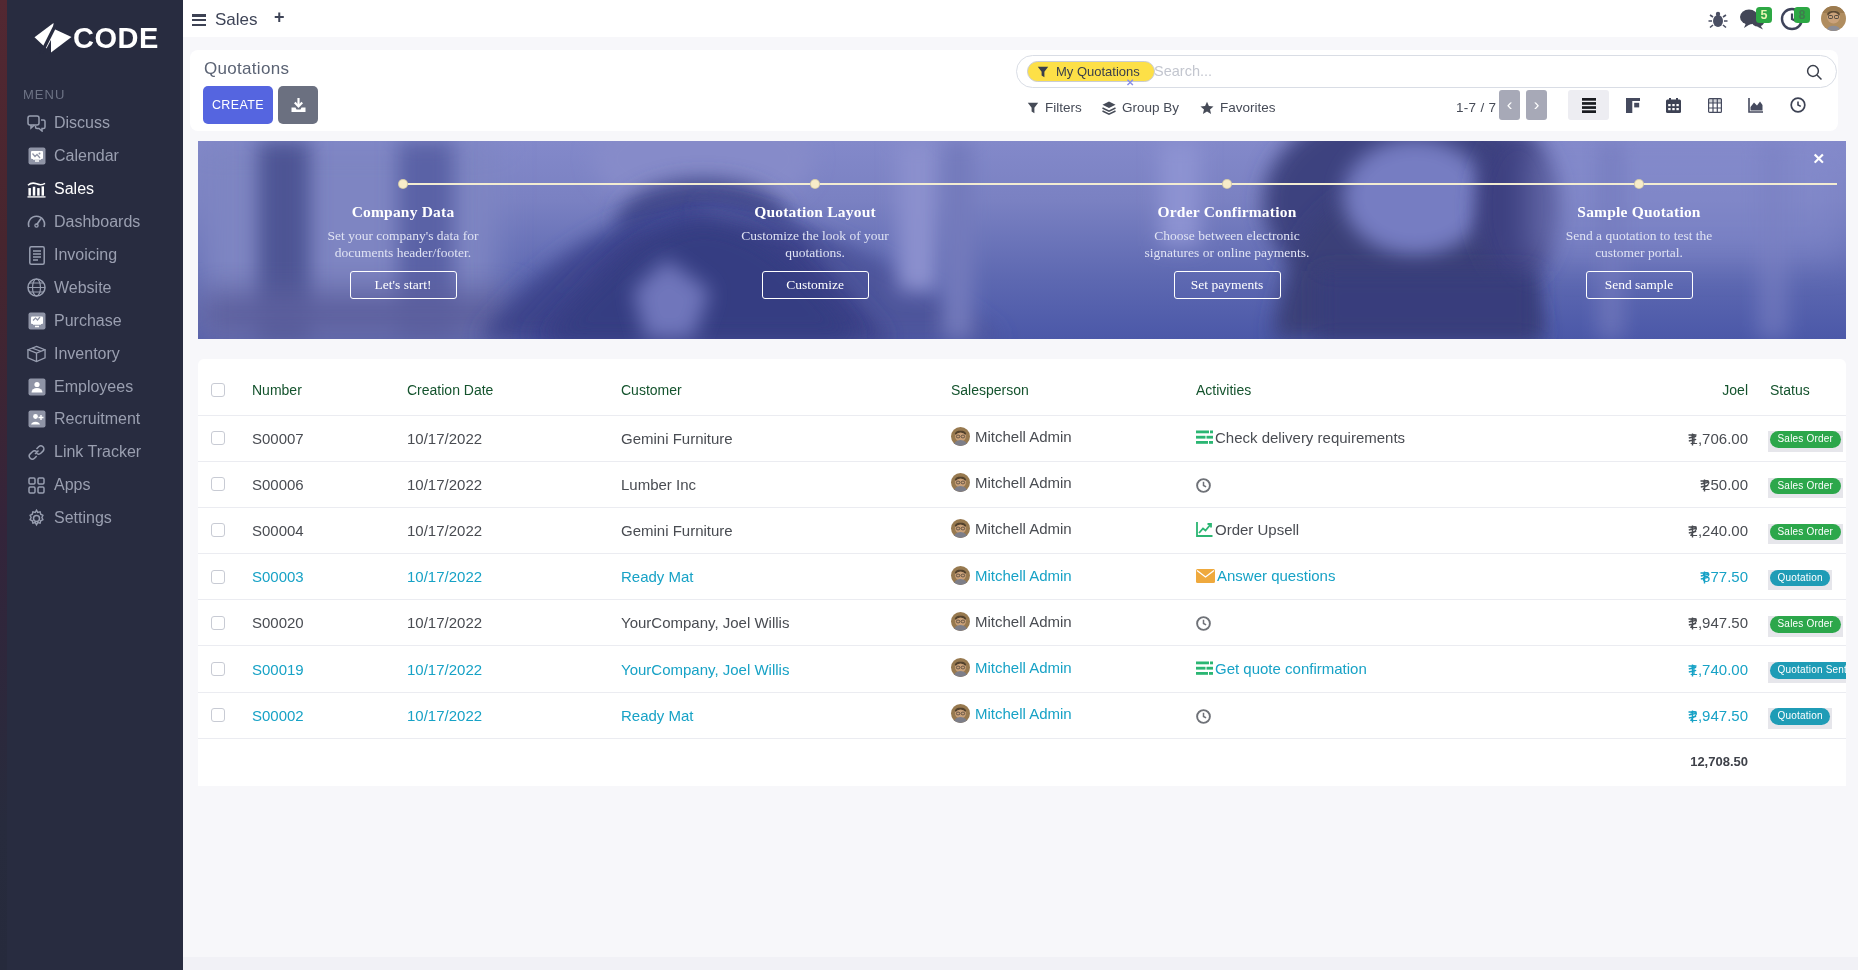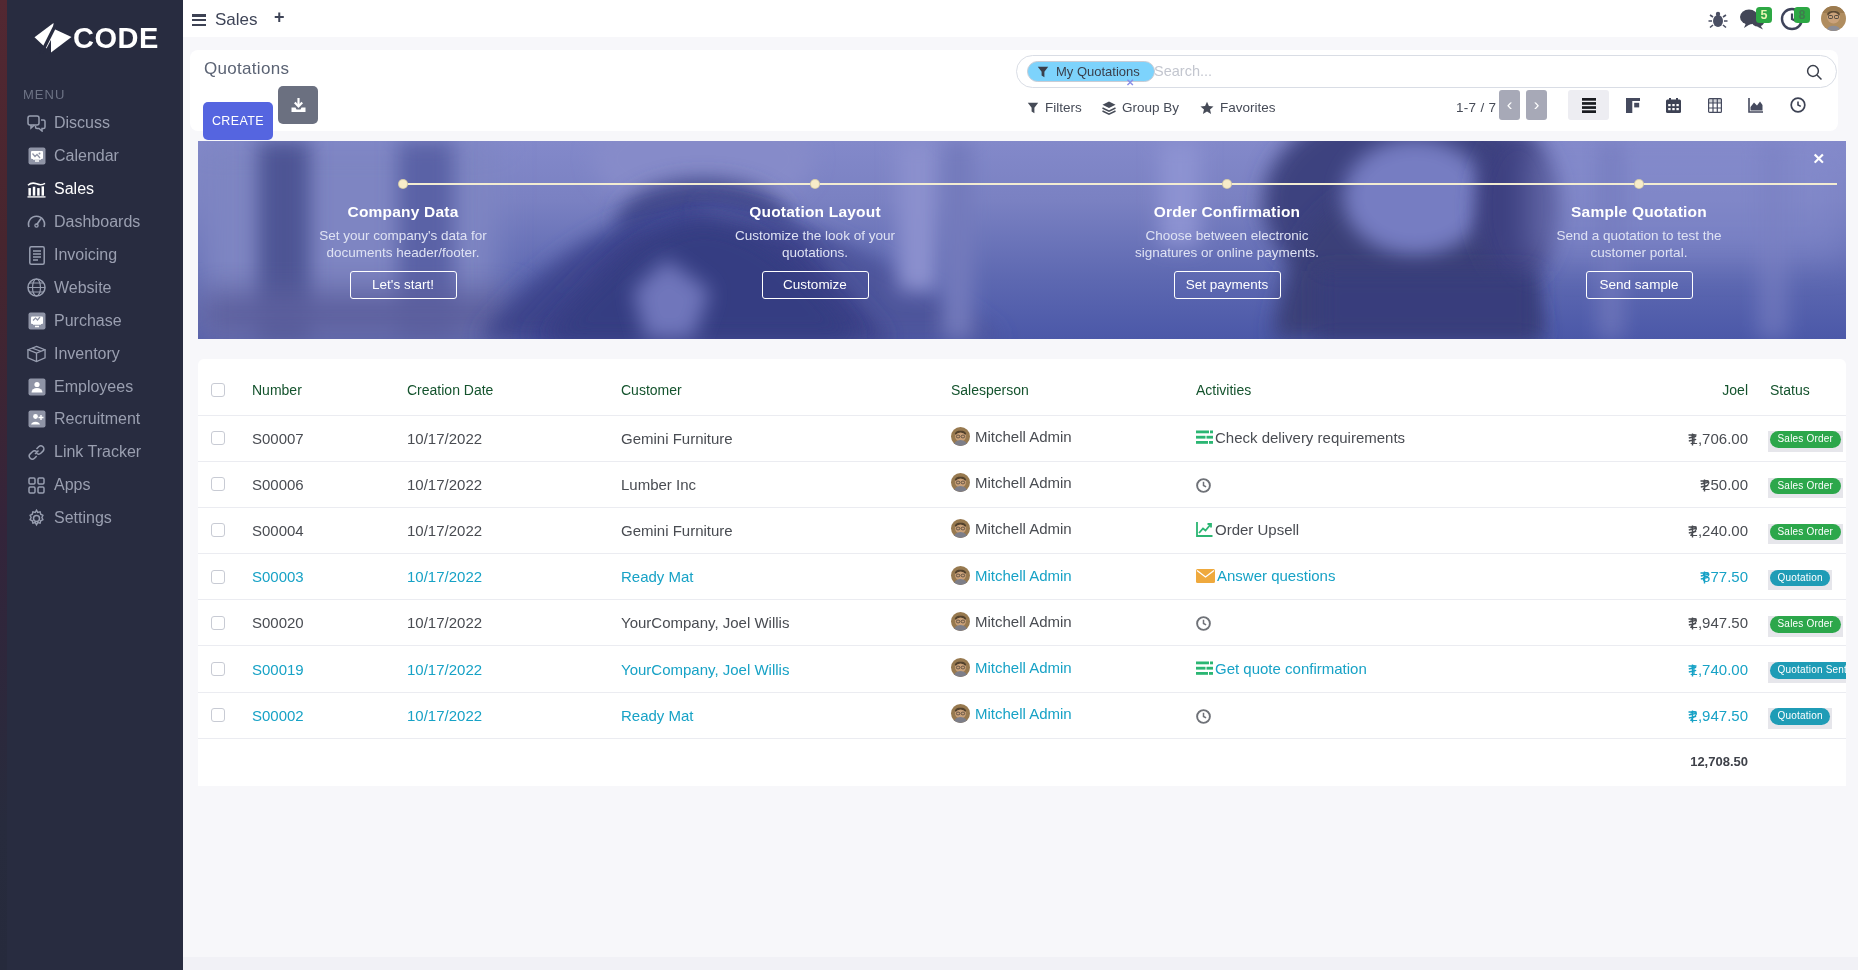--- a/index.html
+++ b/index.html
@@ -16,42 +16,42 @@
 
 .main { position:fixed; left:183px; top:0; width:1675px; height:970px; }
 .topbar { position:absolute; left:0; top:0; width:1675px; height:37px; background:#ffffff; }
 .hamb { position:absolute; left:8.5px; top:14px; width:14.5px; height:11px; }
 .hamb div { height:2.5px; background:#3d4254; margin-bottom:2.3px; }
 .tb-title { position:absolute; left:32px; top:9.5px; font-size:17px; color:#3e4457; }
 .tb-plus { position:absolute; left:91px; top:7px; font-size:18px; font-weight:800; color:#3e4457; }
 
 .panel { position:absolute; left:7px; top:50px; width:1648px; height:81px; background:#ffffff; border-radius:8px; }
 .pg-title { position:absolute; left:14px; top:9px; font-size:17px; color:#5b6374; letter-spacing:0.3px; }
-.btn-create { position:absolute; left:13px; top:36px; width:70px; height:38px; background:#5565e0; border-radius:5px; color:#fff; font-size:12.5px; display:flex; align-items:center; justify-content:center; letter-spacing:0.4px;margin-top:16px;}
+.btn-create { position:absolute; left:13px; top:36px; width:70px; height:38px; background:#5565e0; border-radius:5px; color:#fff; font-size:12.5px; display:flex; align-items:center; justify-content:center; letter-spacing:0.4px;}
 .btn-dl { position:absolute; left:88px; top:36px; width:40px; height:38px; background:#6b7080; border-radius:5px; display:flex; align-items:center; justify-content:center; }
 
 .searchbar { position:absolute; left:826px; top:5px; width:821px; height:33px; border:1px solid #d9dde5; border-radius:17px; background:#fff; }
-.facet { position:absolute; left:10px; top:5px; height:21px; border:1px solid #c9ccd5; border-radius:11px; background:#7dd3fc; display:flex; align-items:center; padding:0 14px 0 9px; font-size:13px; color:#3a3f4b; }
+.facet { position:absolute; left:10px; top:5px; height:21px; border:1px solid #c9ccd5; border-radius:11px; background:#fde047; display:flex; align-items:center; padding:0 14px 0 9px; font-size:13px; color:#3a3f4b; }
 .facet svg { margin-right:7px; }
 .facet-x { position:absolute; left:109px; top:21px; color:#8a90e8; font-size:10px; font-weight:bold;}
 .search-ph { position:absolute; left:137px; top:7px; font-size:14.5px; color:#c3c6cf; }
 .search-mag { position:absolute; right:13px; top:8px; }
 
 .controls { position:absolute; left:826px; top:39px; width:821px; height:42px; font-size:13.5px; color:#464b57; }
 .ctl { position:absolute; top:11px; display:flex; align-items:center; gap:6px; }
 .pager { position:absolute; top:10.5px; letter-spacing:0.3px; }
 .pbtn { position:absolute; top:1px; width:21px; height:30px; background:#a7a9b7; border-radius:3px; color:#fff; display:flex; align-items:center; justify-content:center; font-size:17px; }
 .vsw { position:absolute; top:1px; width:41px; height:30px; display:flex; align-items:center; justify-content:center; border-radius:3px; }
 
 .banner { position:absolute; left:15px; top:141px; width:1648px; height:198px; overflow:hidden; background:linear-gradient(180deg,#8389ca 0%,#7a81c2 30%,#5d68b1 70%,#4b58a8 100%); }
 .banner svg.bg { position:absolute; left:0; top:0; }
 .bx { position:absolute; right:21px; top:9px; color:#fff; font-size:15px; font-weight:bold; }
 .tl-line { position:absolute; left:205px; top:41.5px; width:1434px; height:2.5px; background:#f2ecd2; }
 .tl-dot { position:absolute; top:37.5px; width:10px; height:10px; border-radius:50%; background:#f7ecc9; border:1px solid rgba(120,110,80,0.25); }
-.step { position:absolute; top:62px; width:280px; text-align:center; color:#fff; }
+.step { position:absolute; top:62px; width:280px; text-align:center; color:#fff;font-family:Liberation Serif, serif; }
 .step h3 { font-size:15.5px; margin-bottom:6px; letter-spacing:0.2px; }
 .step p { font-size:13.5px; color:#dfe2f3; line-height:17px; }
 .step .sbtn { display:inline-block; margin-top:10px; border:1px solid #fff; border-radius:3px; padding:0 10px; min-width:107px; height:28px; line-height:26px; font-size:13.5px; color:#fff; }
 
 .tablecard { position:absolute; left:15px; top:359px; width:1648px; height:427px; background:#fff; border-radius:6px 6px 0 0; overflow:hidden; }
 table.list { border-collapse:collapse; width:1663px; table-layout:fixed; font-size:15px; color:#494c52; }
 table.list th { font-weight:normal; text-align:left; font-size:14px; color:#14532d; height:56px; vertical-align:middle; padding-top:7px; }
 table.list td { padding:0; height:46.2px; white-space:nowrap; overflow:hidden; }
 tr.datarow td { border-top:1px solid #ebecf1; }
 .teal td { color:#17a2c6; }

